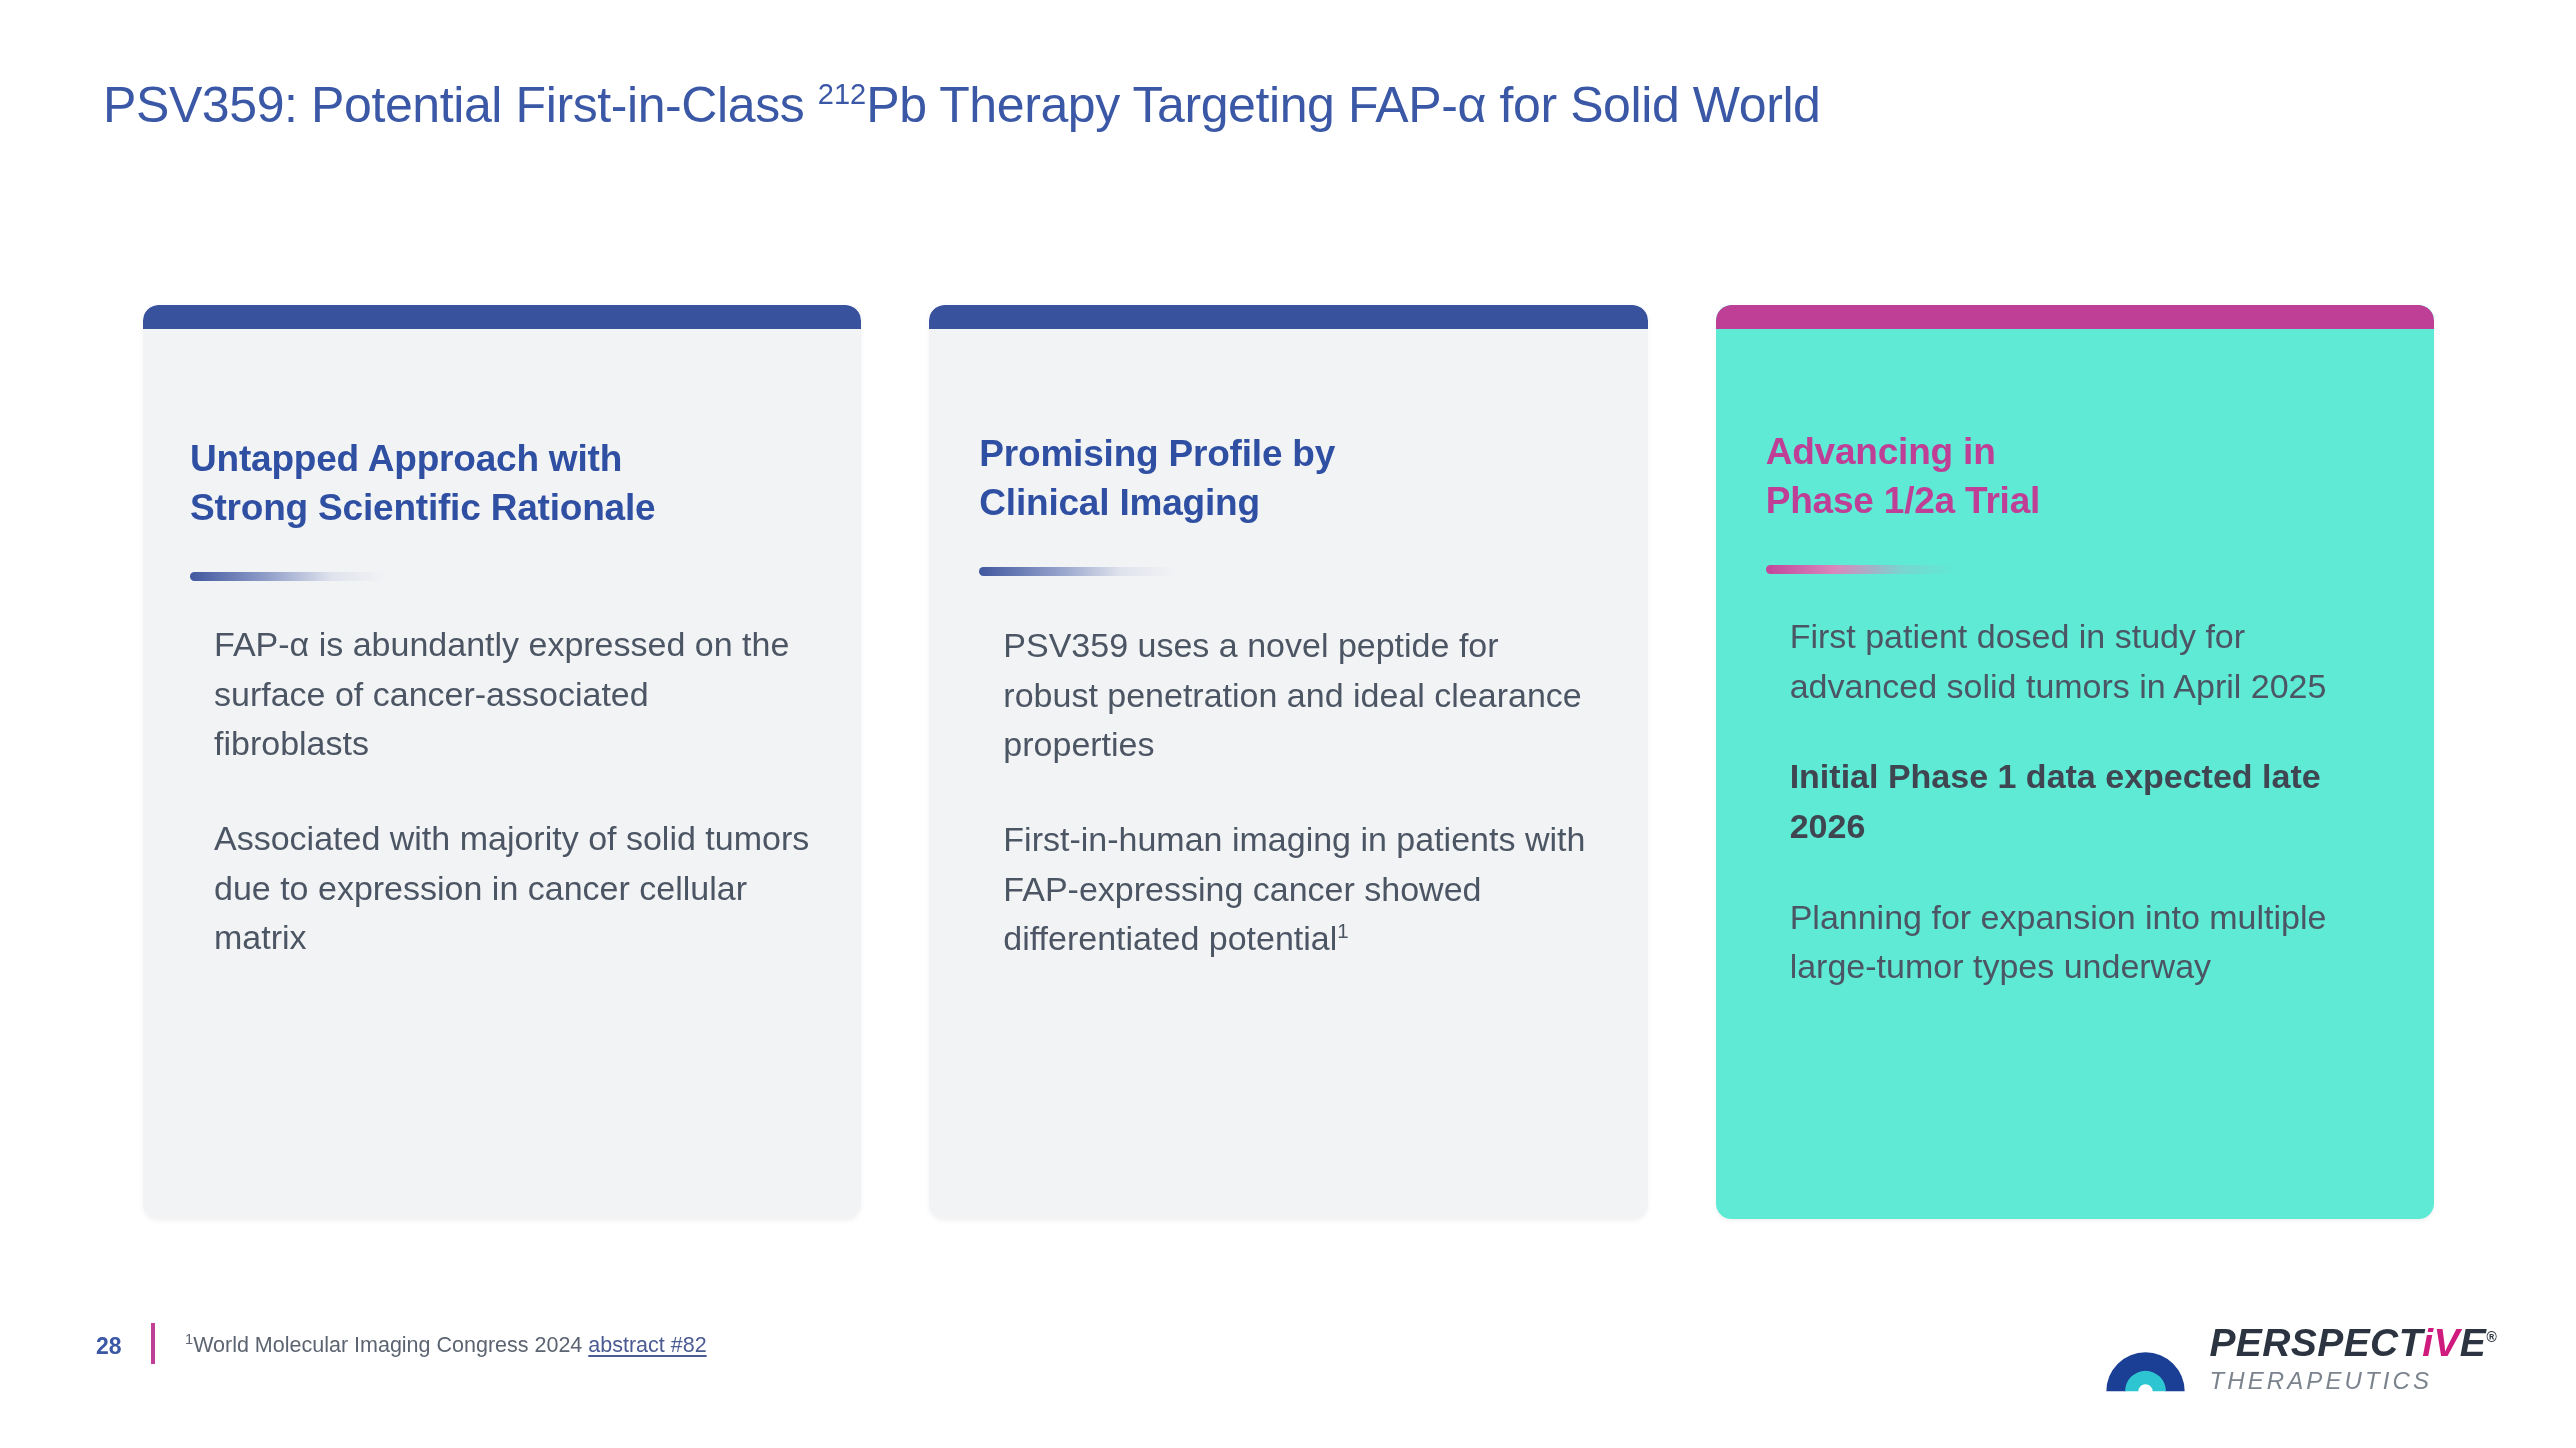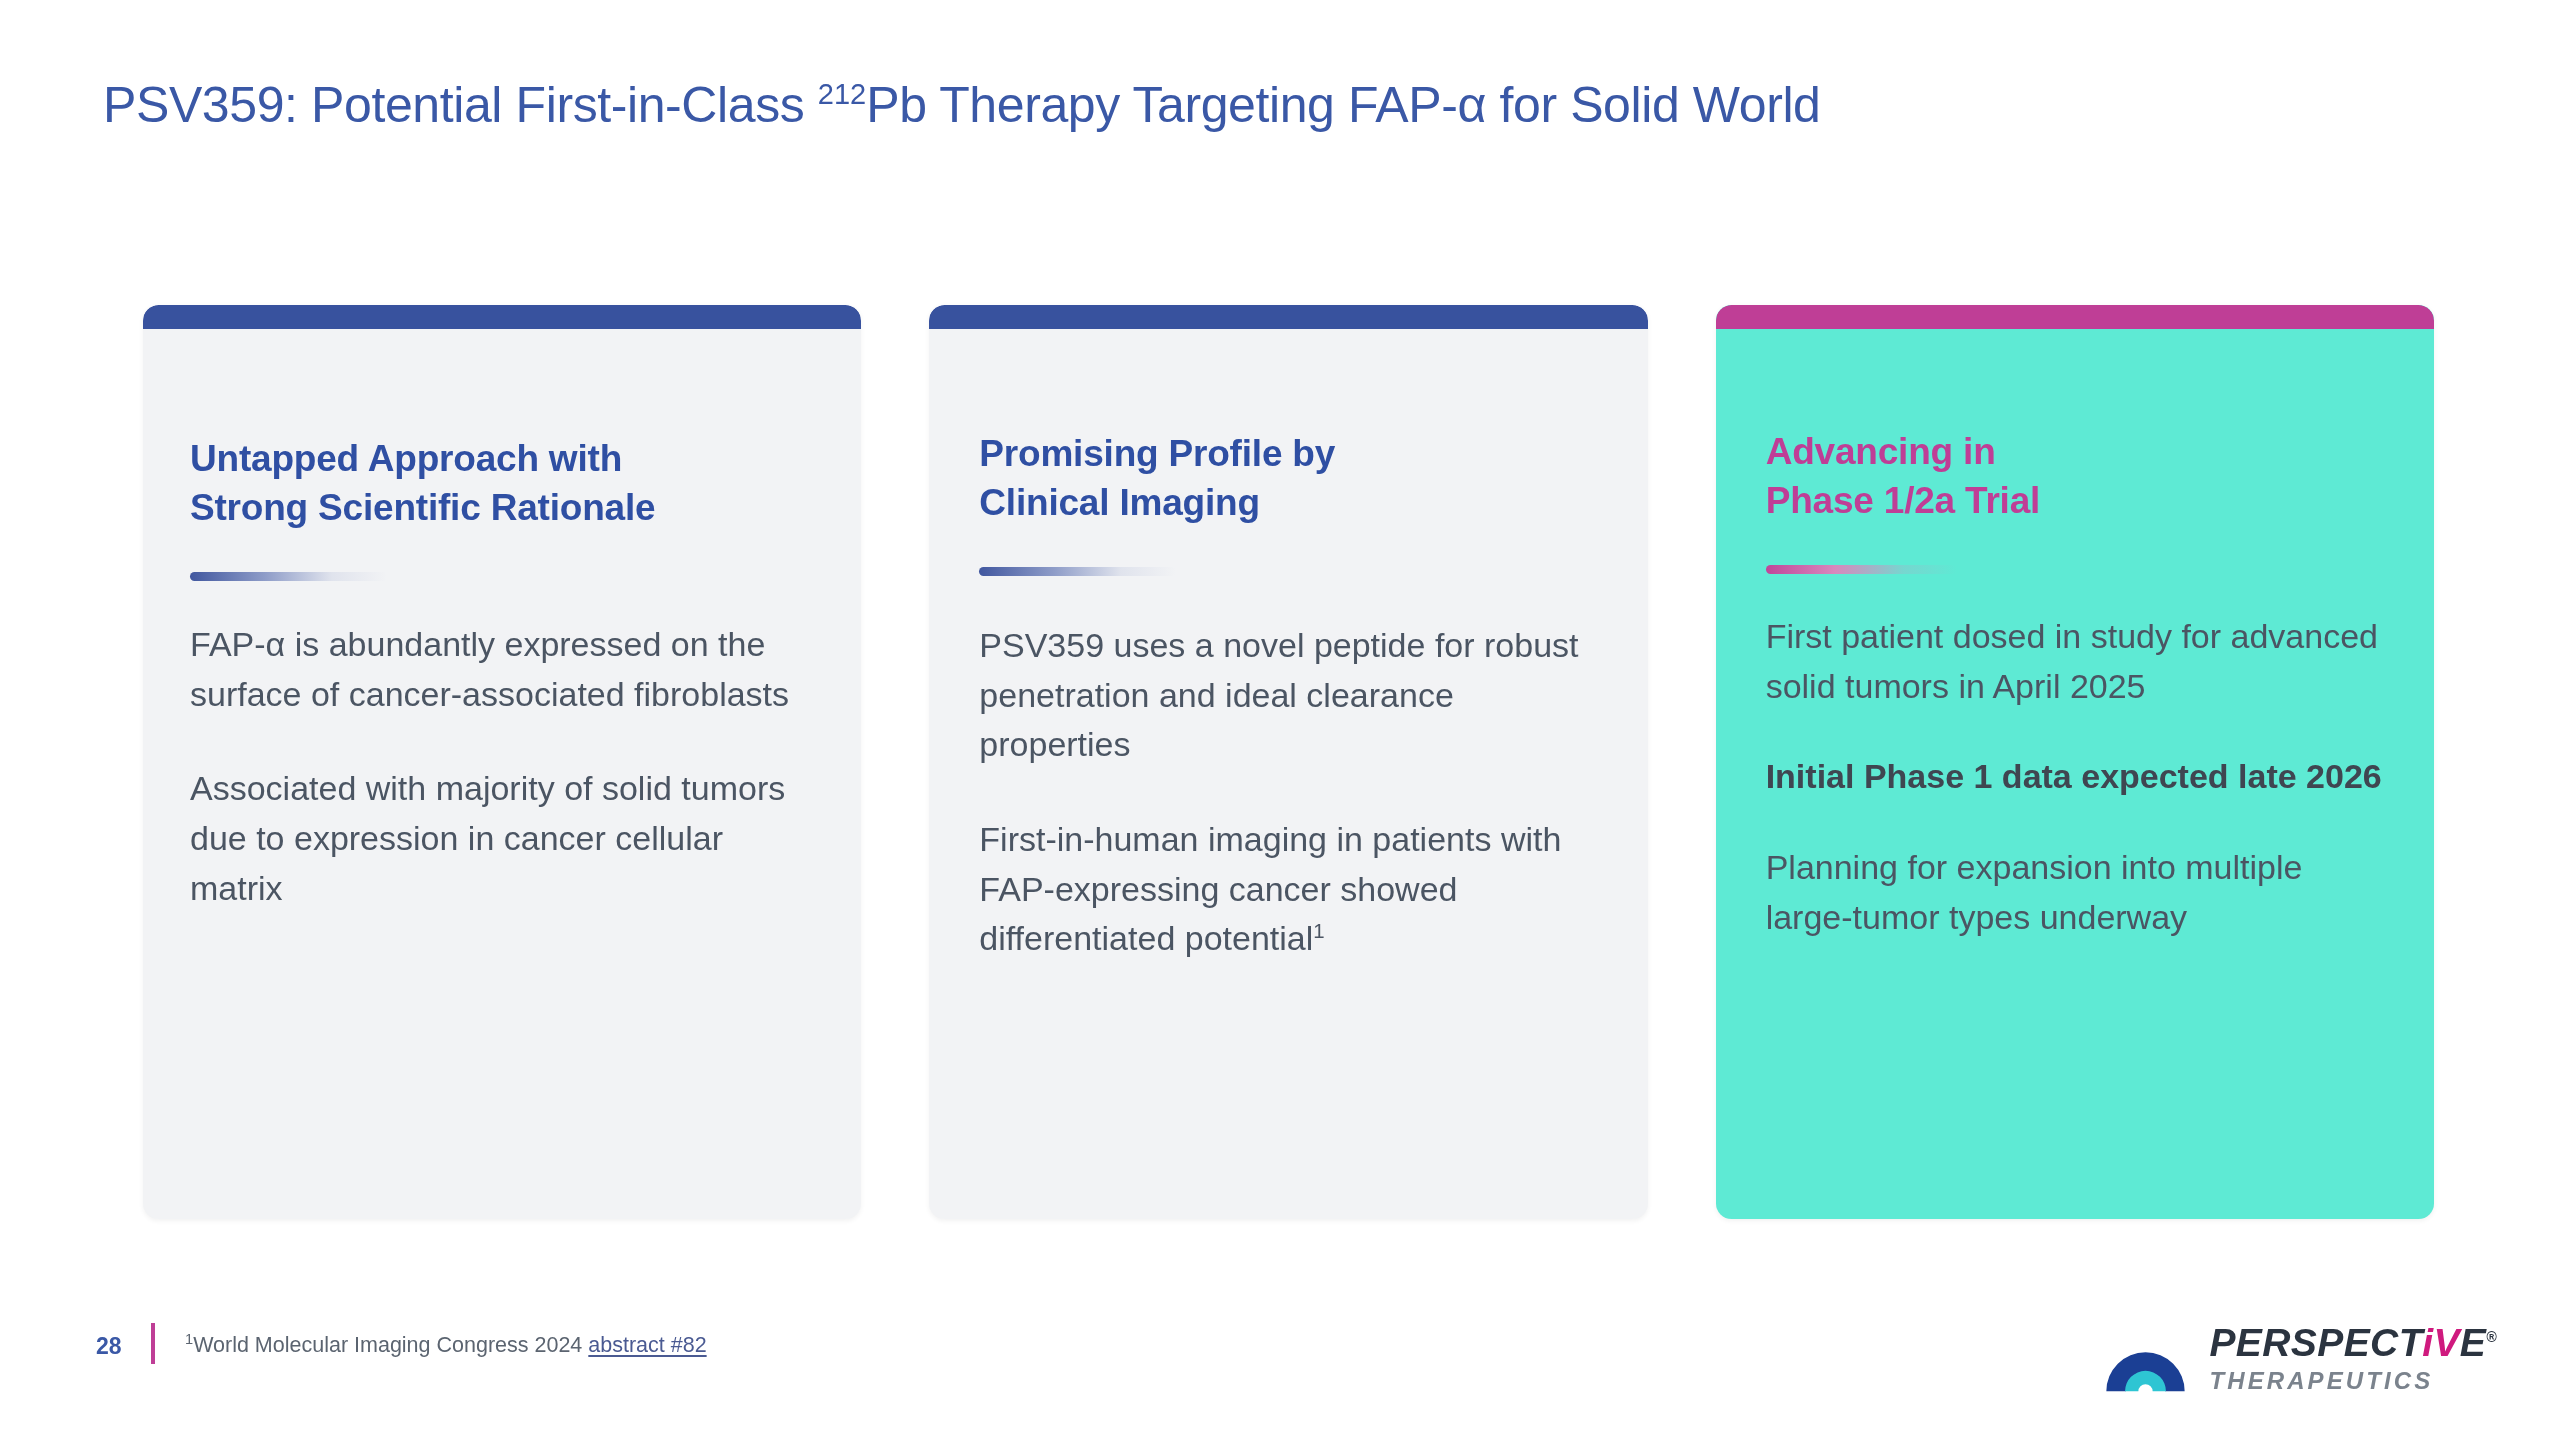--- a/index.html
+++ b/index.html
@@ -93,21 +93,21 @@
     width: 197px;
     height: 9.4px;
     border-radius: 5.2px;
     background: linear-gradient(to right, #41579f 0%, #8e9cc8 38%, rgba(142,156,200,0.18) 72%, rgba(142,156,200,0) 100%);
   }
   .card.pink .divider {
     width: 191px;
     background: linear-gradient(to right, #c0459a 0%, #d888bd 36%, rgba(216,136,189,0.20) 72%, rgba(216,136,189,0) 100%);
   }
 
-  .paragraphs { margin-top: 39px; }
+  .paragraphs { margin-top: 39px; margin-left: 24px; }
 
   .para {
     font-size: 34px;
     line-height: 1.46;
     color: #4b5563;
     margin-bottom: 45px;
   }
   .para:last-child { margin-bottom: 0; }
   .para.bold { font-weight: 700; color: #3f4651; }
   .para sup {
@@ -192,21 +192,21 @@
   .logo-word .reg {
     font-size: 0.36em;
     vertical-align: super;
     font-weight: 700;
     color: #2b3440;
   }
   .logo-sub {
     margin-top: 7px;
     font-size: 24px;
     font-style: italic;
-    font-weight: 700;
+    font-weight: 400;
     letter-spacing: 3.1px;
     color: #7b838d;
     white-space: nowrap;
   }
 </style>
 </head>
 <body>
 
 <div class="slide">
 

